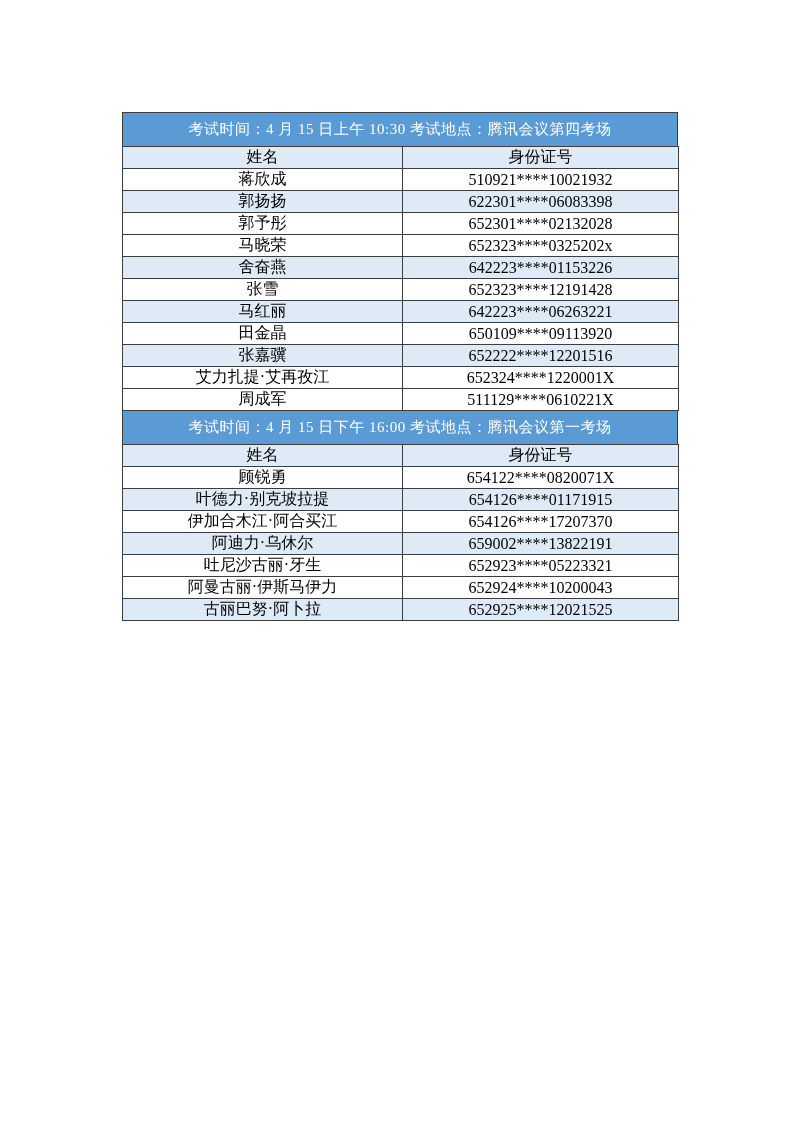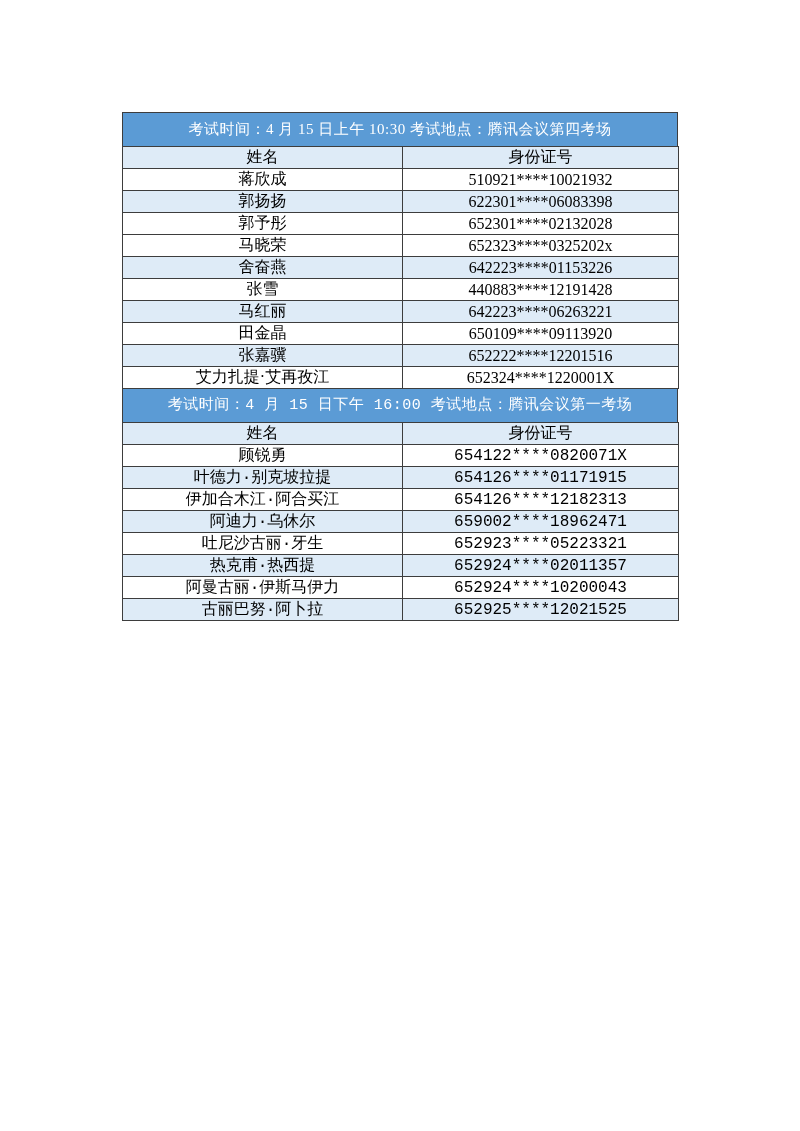--- a/index.html
+++ b/index.html
@@ -16,21 +16,21 @@
     overflow: hidden;
   }
   .tables-root {
     position: absolute;
     left: 122px;
     top: 96px;
     width: 556px;
     margin-top: 16px;
   }
   .exam-section { width: 100%; }
-  .exam-section + .exam-section { margin-top: -1px; font-family: Liberation Mono, monospace; }
+  .exam-section + .exam-section { margin-top: -1px; }
   .band {
     height: 35px;
     background: var(--band-blue, #5B9BD5);
     border: 1px solid var(--border-color, #3d3d3d);
     color: var(--band-text, #ffffff);
     font-size: 15px;
     line-height: 33px;
     text-align: center;
     letter-spacing: 0.5px;
     white-space: nowrap;
@@ -92,37 +92,41 @@
             <tr class="">
               <td>马晓荣</td>
               <td>652323****0325202x</td>
             </tr>
             <tr class="alt">
               <td>舍奋燕</td>
               <td>642223****01153226</td>
             </tr>
             <tr class="">
               <td>张雪</td>
-              <td>440883****12191428</td>
+              <td>652323****12191428</td>
             </tr>
             <tr class="alt">
               <td>马红丽</td>
               <td>642223****06263221</td>
             </tr>
             <tr class="">
               <td>田金晶</td>
               <td>650109****09113920</td>
             </tr>
             <tr class="alt">
               <td>张嘉骥</td>
               <td>652222****12201516</td>
             </tr>
             <tr class="">
               <td>艾力扎提·艾再孜江</td>
               <td>652324****1220001X</td>
+            </tr>
+            <tr class="">
+              <td>周成军</td>
+              <td>511129****0610221X</td>
             </tr>
           </tbody>
         </table>
       </section>
       <section class="exam-section">
         <div class="band">考试时间：4 月 15 日下午 16:00 考试地点：腾讯会议第一考场</div>
         <table class="roster">
           <colgroup>
             <col class="c-name">
             <col class="c-id">
@@ -137,33 +141,29 @@
             <tr class="">
               <td>顾锐勇</td>
               <td>654122****0820071X</td>
             </tr>
             <tr class="alt">
               <td>叶德力·别克坡拉提</td>
               <td>654126****01171915</td>
             </tr>
             <tr class="">
               <td>伊加合木江·阿合买江</td>
-              <td>654126****12182313</td>
+              <td>654126****17207370</td>
             </tr>
             <tr class="alt">
               <td>阿迪力·乌休尔</td>
-              <td>659002****18962471</td>
+              <td>659002****13822191</td>
             </tr>
             <tr class="">
               <td>吐尼沙古丽·牙生</td>
               <td>652923****05223321</td>
-            </tr>
-            <tr class="alt">
-              <td>热克甫·热西提</td>
-              <td>652924****02011357</td>
             </tr>
             <tr class="">
               <td>阿曼古丽·伊斯马伊力</td>
               <td>652924****10200043</td>
             </tr>
             <tr class="alt">
               <td>古丽巴努·阿卜拉</td>
               <td>652925****12021525</td>
             </tr>
           </tbody>

